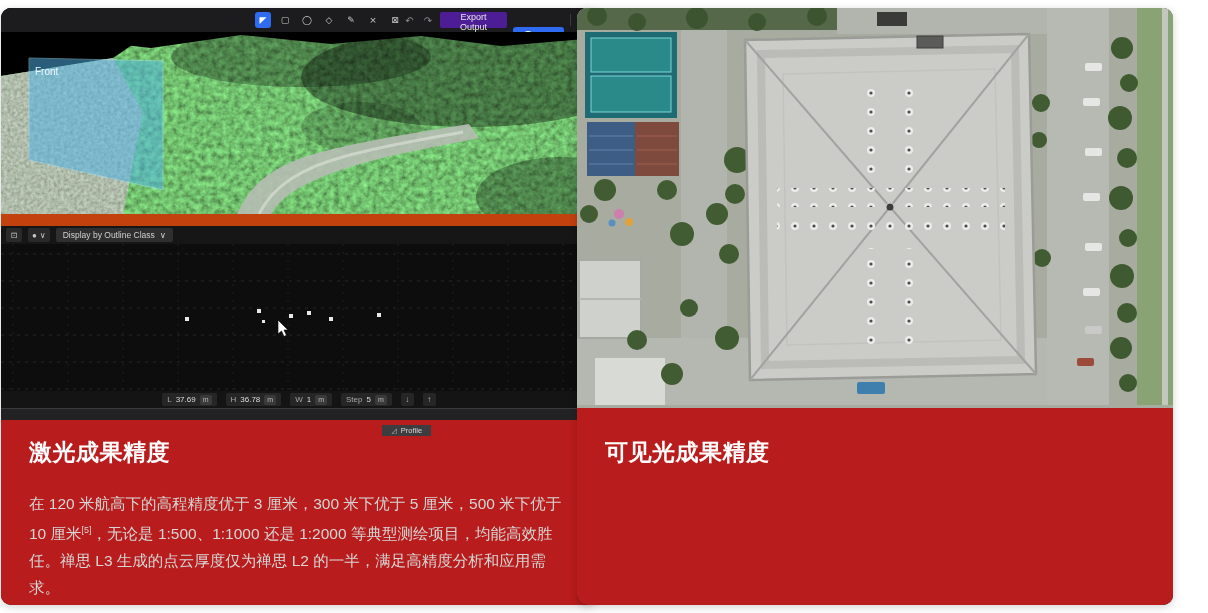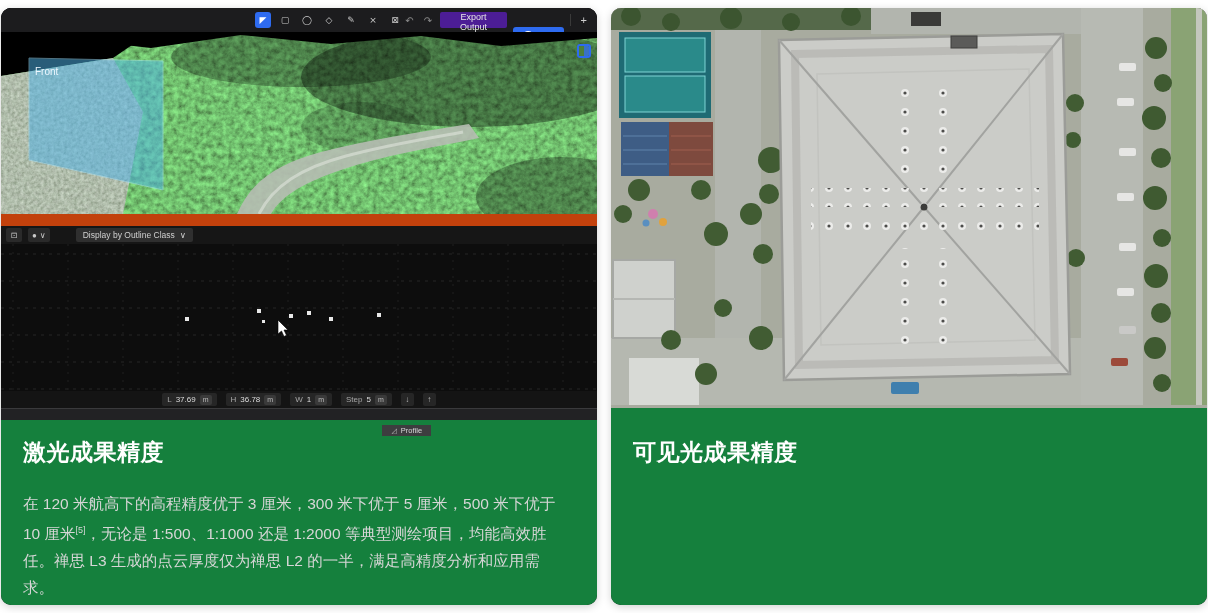--- a/index.html
+++ b/index.html
@@ -3,21 +3,21 @@
 <meta charset="utf-8">
 <style>
   * { margin:0; padding:0; box-sizing:border-box; }
   html,body { background:#ffffff; }
   body { font-family:"Liberation Sans","DejaVu Sans",sans-serif; }
   .page { position:relative; width:1208px; height:613px; background:#ffffff; overflow:hidden; }
 
   .card { position:absolute; top:8px; width:596px; height:597px; background:#0b0b0b;
           border-radius:10px; overflow:hidden; box-shadow:0 2px 8px rgba(0,0,0,.18); }
   .card-left { left:1px; }
-  .card-right { left:611px; }
+  .card-right { left:577px; }
 
   
   .viewer { height:400px; display:flex; flex-direction:column; background:#000; }
   .vtoolbar { height:24px; background:#1c1c1e; display:flex; align-items:center; padding:0 7px; flex:none; }
   .tools { display:flex; gap:6px; margin-left:247px; }
   .tool-btn { width:16px; height:16px; border:none; background:transparent; color:#c9c9c9;
               font-size:9px; line-height:16px; text-align:center; border-radius:3px; cursor:pointer; padding:0;
               font-family:"DejaVu Sans",sans-serif; }
   .tool-btn.active { background:#2e6bf0; color:#fff; }
   .right-group { margin-left:auto; display:flex; align-items:center; gap:6px; }
@@ -34,21 +34,21 @@
   .basemap-chip { position:absolute; right:6px; top:12px; width:14px; height:14px; border-radius:3px;
                   border:2px solid #2e6bf0; overflow:hidden; cursor:pointer; background:#274; }
   .basemap-chip i { position:absolute; width:50%; height:100%; top:0; }
   .basemap-chip .q1 { left:0; background:#4d7f3a; }
   .basemap-chip .q2 { right:0; background:#3a72c2; }
 
   .displaybar { height:18px; background:#161616; display:flex; align-items:center; gap:6px; padding:0 5px; flex:none; }
   .db-btn { height:14px; min-width:16px; border:none; border-radius:2px; background:#2a2a2a; color:#c9c9c9;
             font-size:8px; display:flex; align-items:center; justify-content:center; gap:3px; padding:0 4px; cursor:pointer; }
   .db-dropdown { height:14px; border:none; border-radius:2px; background:#2f2f2f; color:#cfcfcf;
-                 font-size:8.5px; display:flex; align-items:center; gap:5px; padding:0 7px; cursor:pointer; font-family:inherit;margin-left:20px; }
+                 font-size:8.5px; display:flex; align-items:center; gap:5px; padding:0 7px; cursor:pointer; font-family:inherit; }
 
   .profile-view { height:147px; position:relative; background:#0d0d0d; flex:none; }
   .profile-view svg { position:absolute; inset:0; display:block; }
 
   .measurebar { height:17px; background:#141414; display:flex; align-items:center; justify-content:center; gap:9px; flex:none; }
   .mfield { height:13px; background:#262626; border-radius:2px; display:flex; align-items:center; gap:4px;
             padding:0 5px; font-size:8px; color:#a8a8a8; }
   .mfield .mval { color:#dcdcdc; }
   .munit { height:10px; background:#3a3a3a; border-radius:2px; padding:0 3px; font-size:7px; line-height:10px; color:#bbb; }
   .arrow-btn { width:13px; height:13px; border:none; border-radius:2px; background:#262626; color:#bdbdbd;
@@ -57,21 +57,21 @@
   .tabbar { height:12px; background:#222224; border-top:1px solid #3a3a3c; position:relative; flex:none; }
   .profile-tab { position:absolute; left:64%; top:16px; height:11px; background:#3d3d3f; color:#d9d9d9;
                  display:flex; align-items:center; gap:4px; padding:0 9px; font-size:7.5px; border:none; cursor:pointer; font-family:inherit; }
   .profile-tab .ticon { font-size:7px; color:#bdbdbd; }
 
   
   .photo { height:400px; position:relative; background:#a8ab9f; }
   .photo svg { position:absolute; inset:0; display:block; }
 
   
-  .textsec { height:197px; padding:29px 30px 0 22px; background:#15803d; }
+  .textsec { height:197px; padding:29px 30px 0 28px; background:#b91c1c; }
   .textsec h2 { color:#ffffff; font-size:23px; font-weight:700; letter-spacing:.5px; }
   .textsec p { margin-top:22px; color:#d6d6d6; font-size:15.5px; line-height:27px; max-width:540px; }
   .textsec sup { font-size:9px; color:#d6d6d6; vertical-align:6px; }
 </style>
 </head>
 <body>
 
 <div class="page">
 
   <div class="card card-left">

